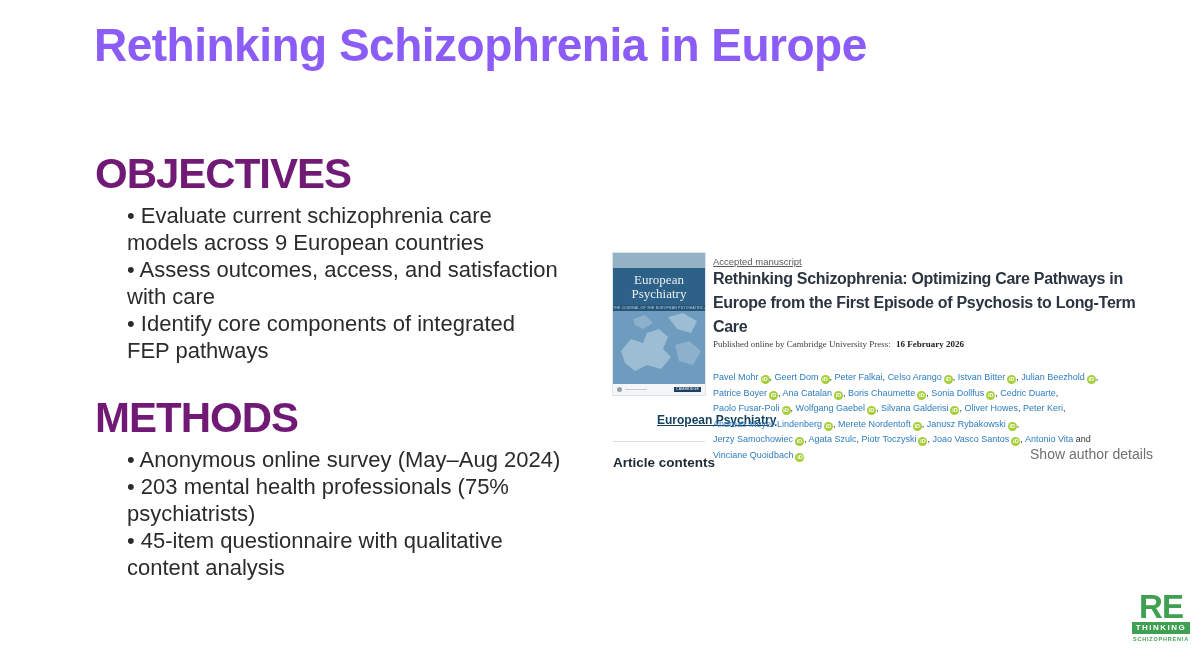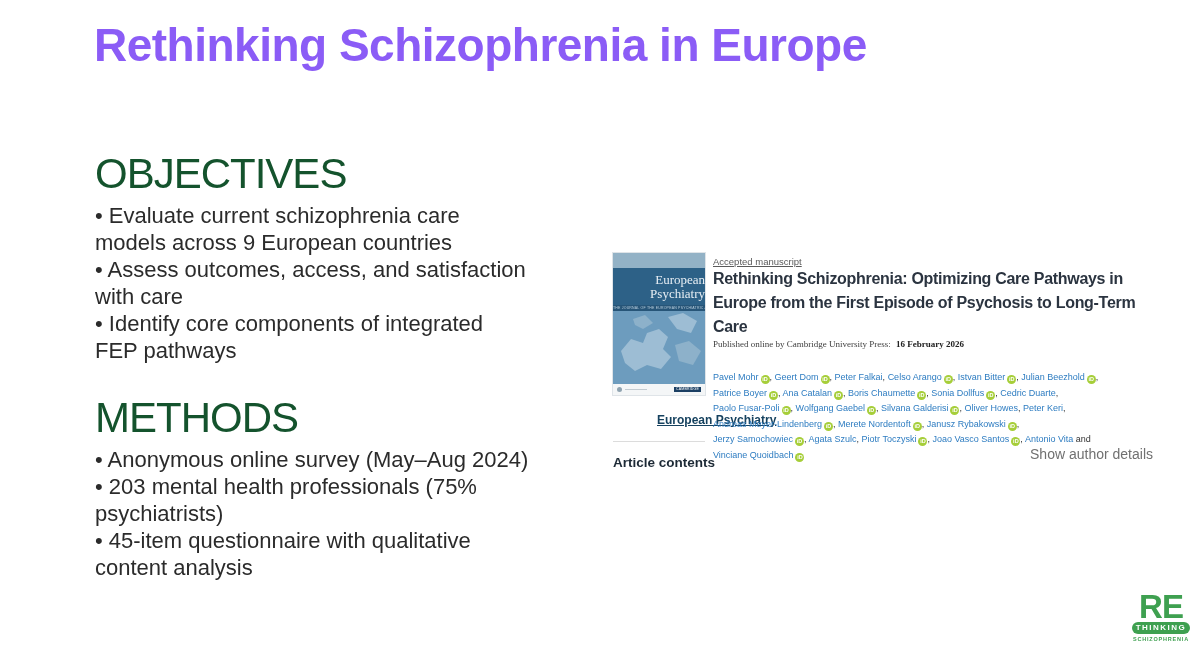--- a/index.html
+++ b/index.html
@@ -9,39 +9,39 @@
     font-family:"Liberation Sans", sans-serif; color:#262626;
   }
 
   
   .slide-title {
     position:absolute; left:94px; top:18px;
     font-size:46px; font-weight:800; letter-spacing:-0.5px; color:#8b5cf6;
   }
   .left-col { position:absolute; left:95px; top:150px; width:516px; }
   .sec-heading {
-    font-size:42px; font-weight:400; letter-spacing:-1px; color:#14532d; line-height:1.12;
+    font-size:42px; font-weight:700; letter-spacing:-1px; color:#701a75; line-height:1.12;
   }
   .bullets {
-    margin-top:5px; font-size:22px; line-height:27px; color:#2b2b2b;
+    margin-top:5px; font-size:22px; line-height:27px; color:#2b2b2b;margin-left:32px;
   }
   .bullet-line { white-space:pre-line; }
   .methods-block { margin-top:30px; }
 
   
   .article { position:absolute; left:613px; top:253px; width:545px; height:236px; }
 
   .cover {
     position:absolute; left:0; top:0; width:92px; height:142px;
     display:flex; flex-direction:column; overflow:hidden; cursor:pointer;
     box-shadow:0 0 0 1px #dfe4e8;
   }
   .cover-topstrip { height:15px; background:#93b2c6; }
   .cover-titlepanel {
-    background:#2d6187; color:#e7eef4; text-align:right;
+    background:#2d6187; color:#e7eef4; text-align:center;
     font-family:"Liberation Serif", serif; font-size:13px; line-height:14px;
     padding:5px 0 4px 0;
   }
   .cover-subtitle {
     background:#275578; color:#b9cedd; font-size:3.5px; text-align:center;
     padding:1px 0; letter-spacing:0.2px; white-space:nowrap; overflow:hidden;
   }
   .cover-map { flex:1; position:relative; background:#6d9cbe; }
   .cover-map svg { position:absolute; inset:0; }
   .cover-bottomstrip {
@@ -84,21 +84,21 @@
   }
   .show-details {
     position:absolute; right:5px; bottom:1px; font-size:14px; color:#707070; cursor:pointer;
   }
 
   
   .logo { position:absolute; right:8px; bottom:10px; width:58px; text-align:center; }
   .logo-re { font-size:33px; font-weight:800; letter-spacing:-1px; color:#3ea050; line-height:29px; }
   .logo-thinking {
     background:#3ea050; color:#ffffff; font-size:8px; font-weight:700;
-    letter-spacing:1.5px; line-height:10px; padding:1px 0; margin-top:1px;border-radius:6px;
+    letter-spacing:1.5px; line-height:10px; padding:1px 0; margin-top:1px;
   }
   .logo-schizo { color:#3ea050; font-size:5.5px; font-weight:700; letter-spacing:0.8px; margin-top:2px; }
 </style>
 </head>
 <body>
 
 <div class="slide-title">Rethinking Schizophrenia in Europe</div>
 
 <div class="left-col">
   <div>

